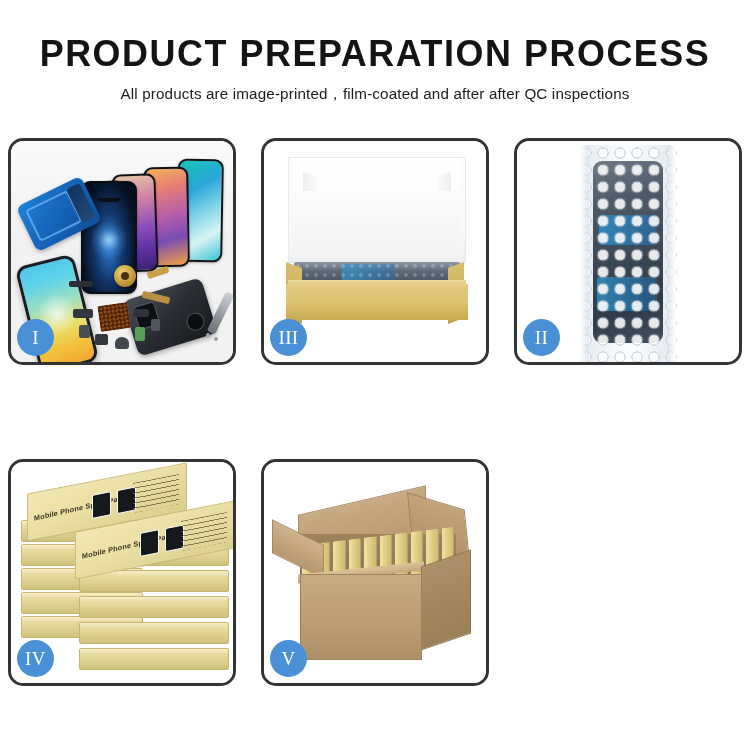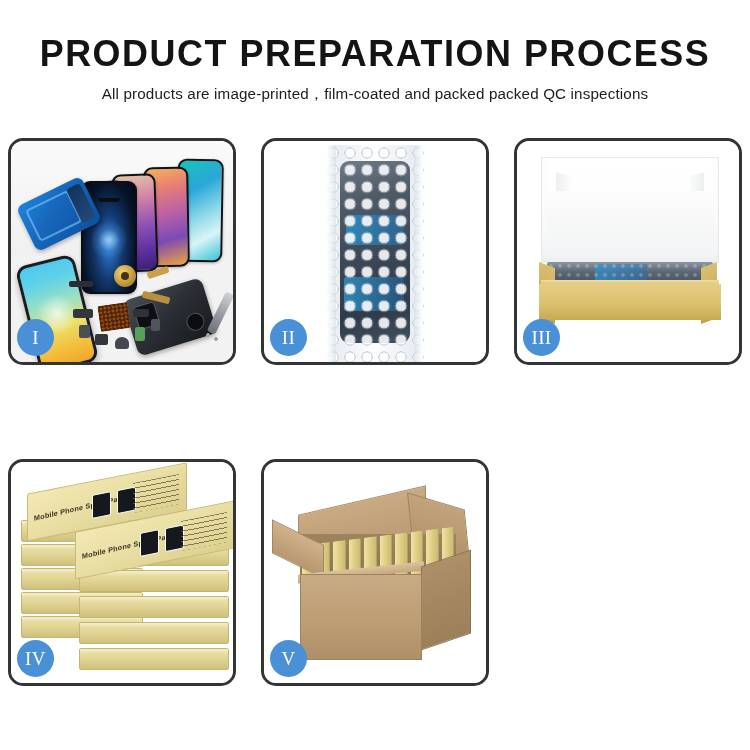--- a/index.html
+++ b/index.html
@@ -606,21 +606,21 @@
     border-radius: 2px;
   }
 </style>
 </head>
 <body>
 
 <div class="page">
 
   <div class="header">
     <div class="page-title">PRODUCT PREPARATION PROCESS</div>
-    <div class="page-subtitle">All products are image-printed，film-coated and packed packed QC inspections</div>
+    <div class="page-subtitle">All products are image-printed，film-coated and after after QC inspections</div>
   </div>
 
   <div class="grid">
 
     <div class="panel">
       <div class="panel-stage">
         <div class="p1-bg"></div>
         <div class="phone ph-f"></div>
         <div class="phone ph-e"></div>
         <div class="phone ph-d"></div>
@@ -642,50 +642,50 @@
         <div class="part-dot pd6"></div>
         <div class="part-dot pd7"></div>
         <div class="screwdriver"></div>
         <div class="screws"></div>
       </div>
       <div class="badge">I</div>
     </div>
 
     <div class="panel">
       <div class="panel-stage">
-        <div class="p2-bg"></div>
-        <div class="bubble-sleeve"></div>
-        <div class="wrapped-phone"></div>
-        <div class="bubbles"></div>
-        <div class="bubbles-outline"></div>
-        <div class="sleeve-edge-l"></div>
-        <div class="sleeve-edge-r"></div>
-      </div>
-      <div class="badge">II</div>
-    </div>
-
-    <div class="panel">
-      <div class="panel-stage">
         <div class="p3-bg"></div>
         <div class="box3-lid">
           <div class="box3-lid-flapL"></div>
           <div class="box3-lid-flapR"></div>
         </div>
         <div class="box3-foam"></div>
         <div class="box3-contents"></div>
         <div class="box3-sideL"></div>
         <div class="box3-sideR"></div>
         <div class="box3-rim"></div>
         <div class="box3-front"></div>
       </div>
       <div class="badge">III</div>
     </div>
 
     <div class="panel">
       <div class="panel-stage">
+        <div class="p2-bg"></div>
+        <div class="bubble-sleeve"></div>
+        <div class="wrapped-phone"></div>
+        <div class="bubbles"></div>
+        <div class="bubbles-outline"></div>
+        <div class="sleeve-edge-l"></div>
+        <div class="sleeve-edge-r"></div>
+      </div>
+      <div class="badge">II</div>
+    </div>
+
+    <div class="panel">
+      <div class="panel-stage">
         <div class="p4-bg"></div>
         <div class="stackwrap">
           <div class="sbox lb5">
               <div class="edge"></div>
             </div>
           <div class="sbox lb4">
               <div class="edge"></div>
             </div>
           <div class="sbox lb3">
               <div class="edge"></div>

